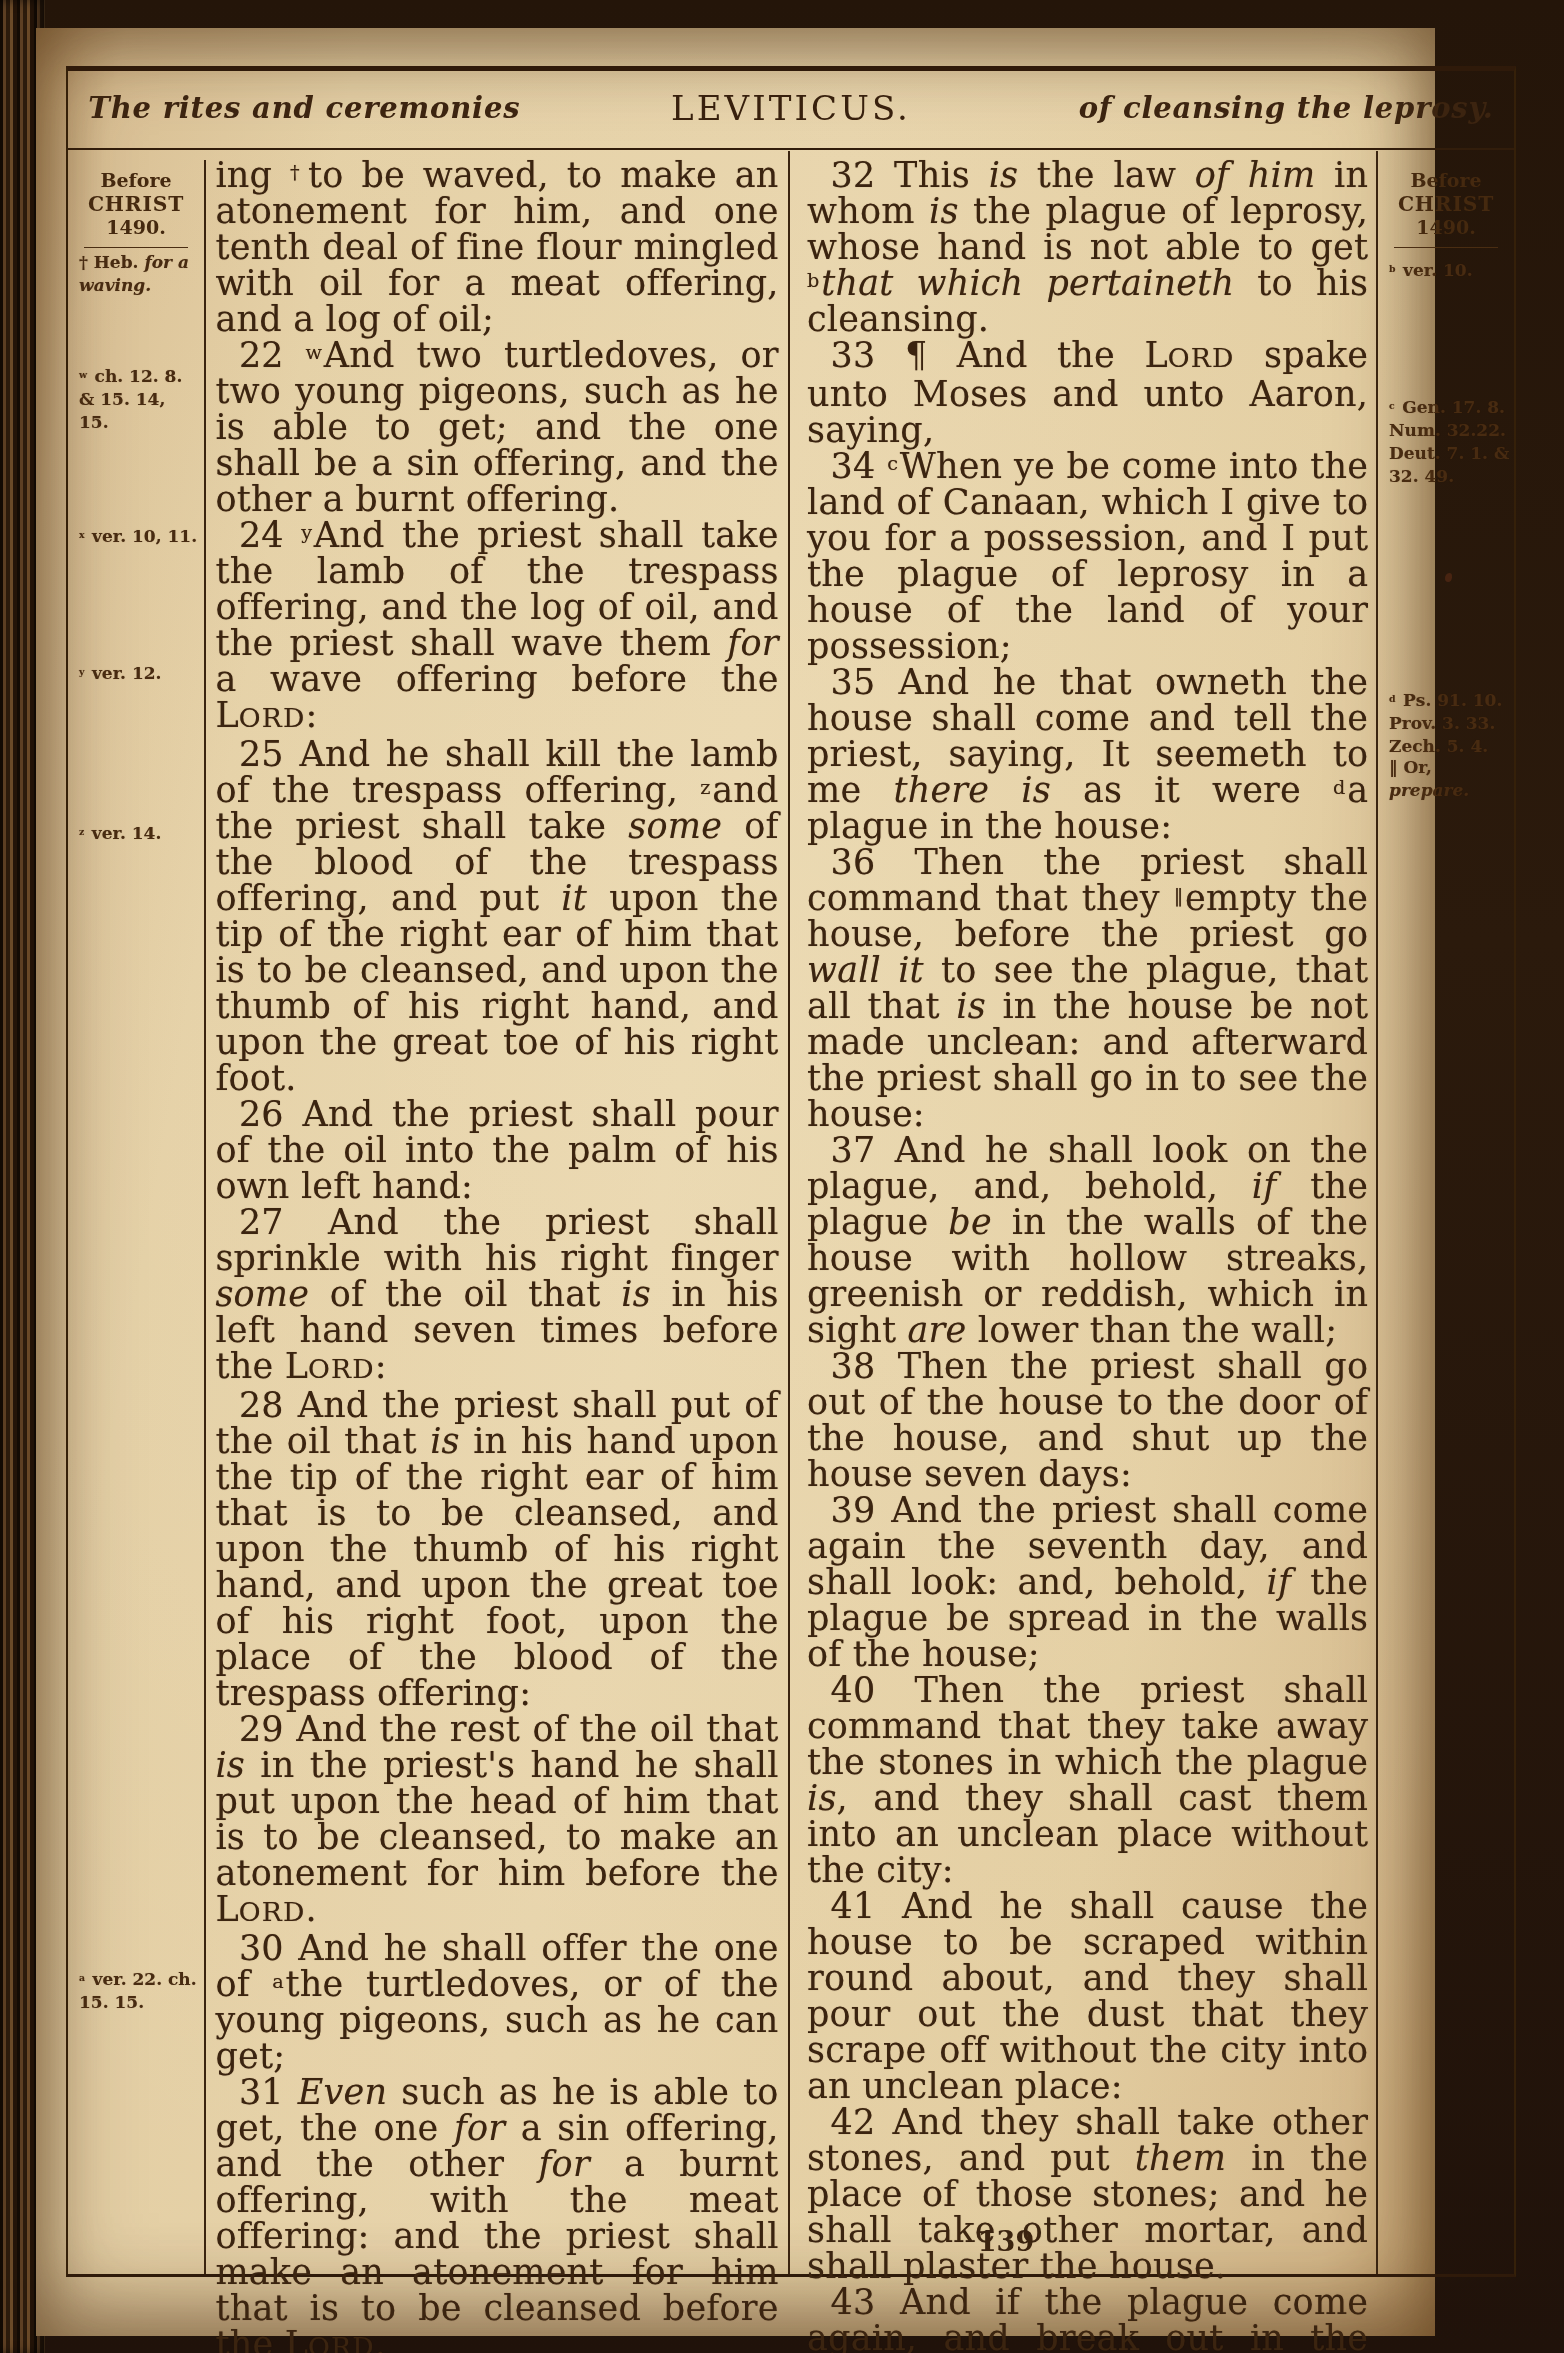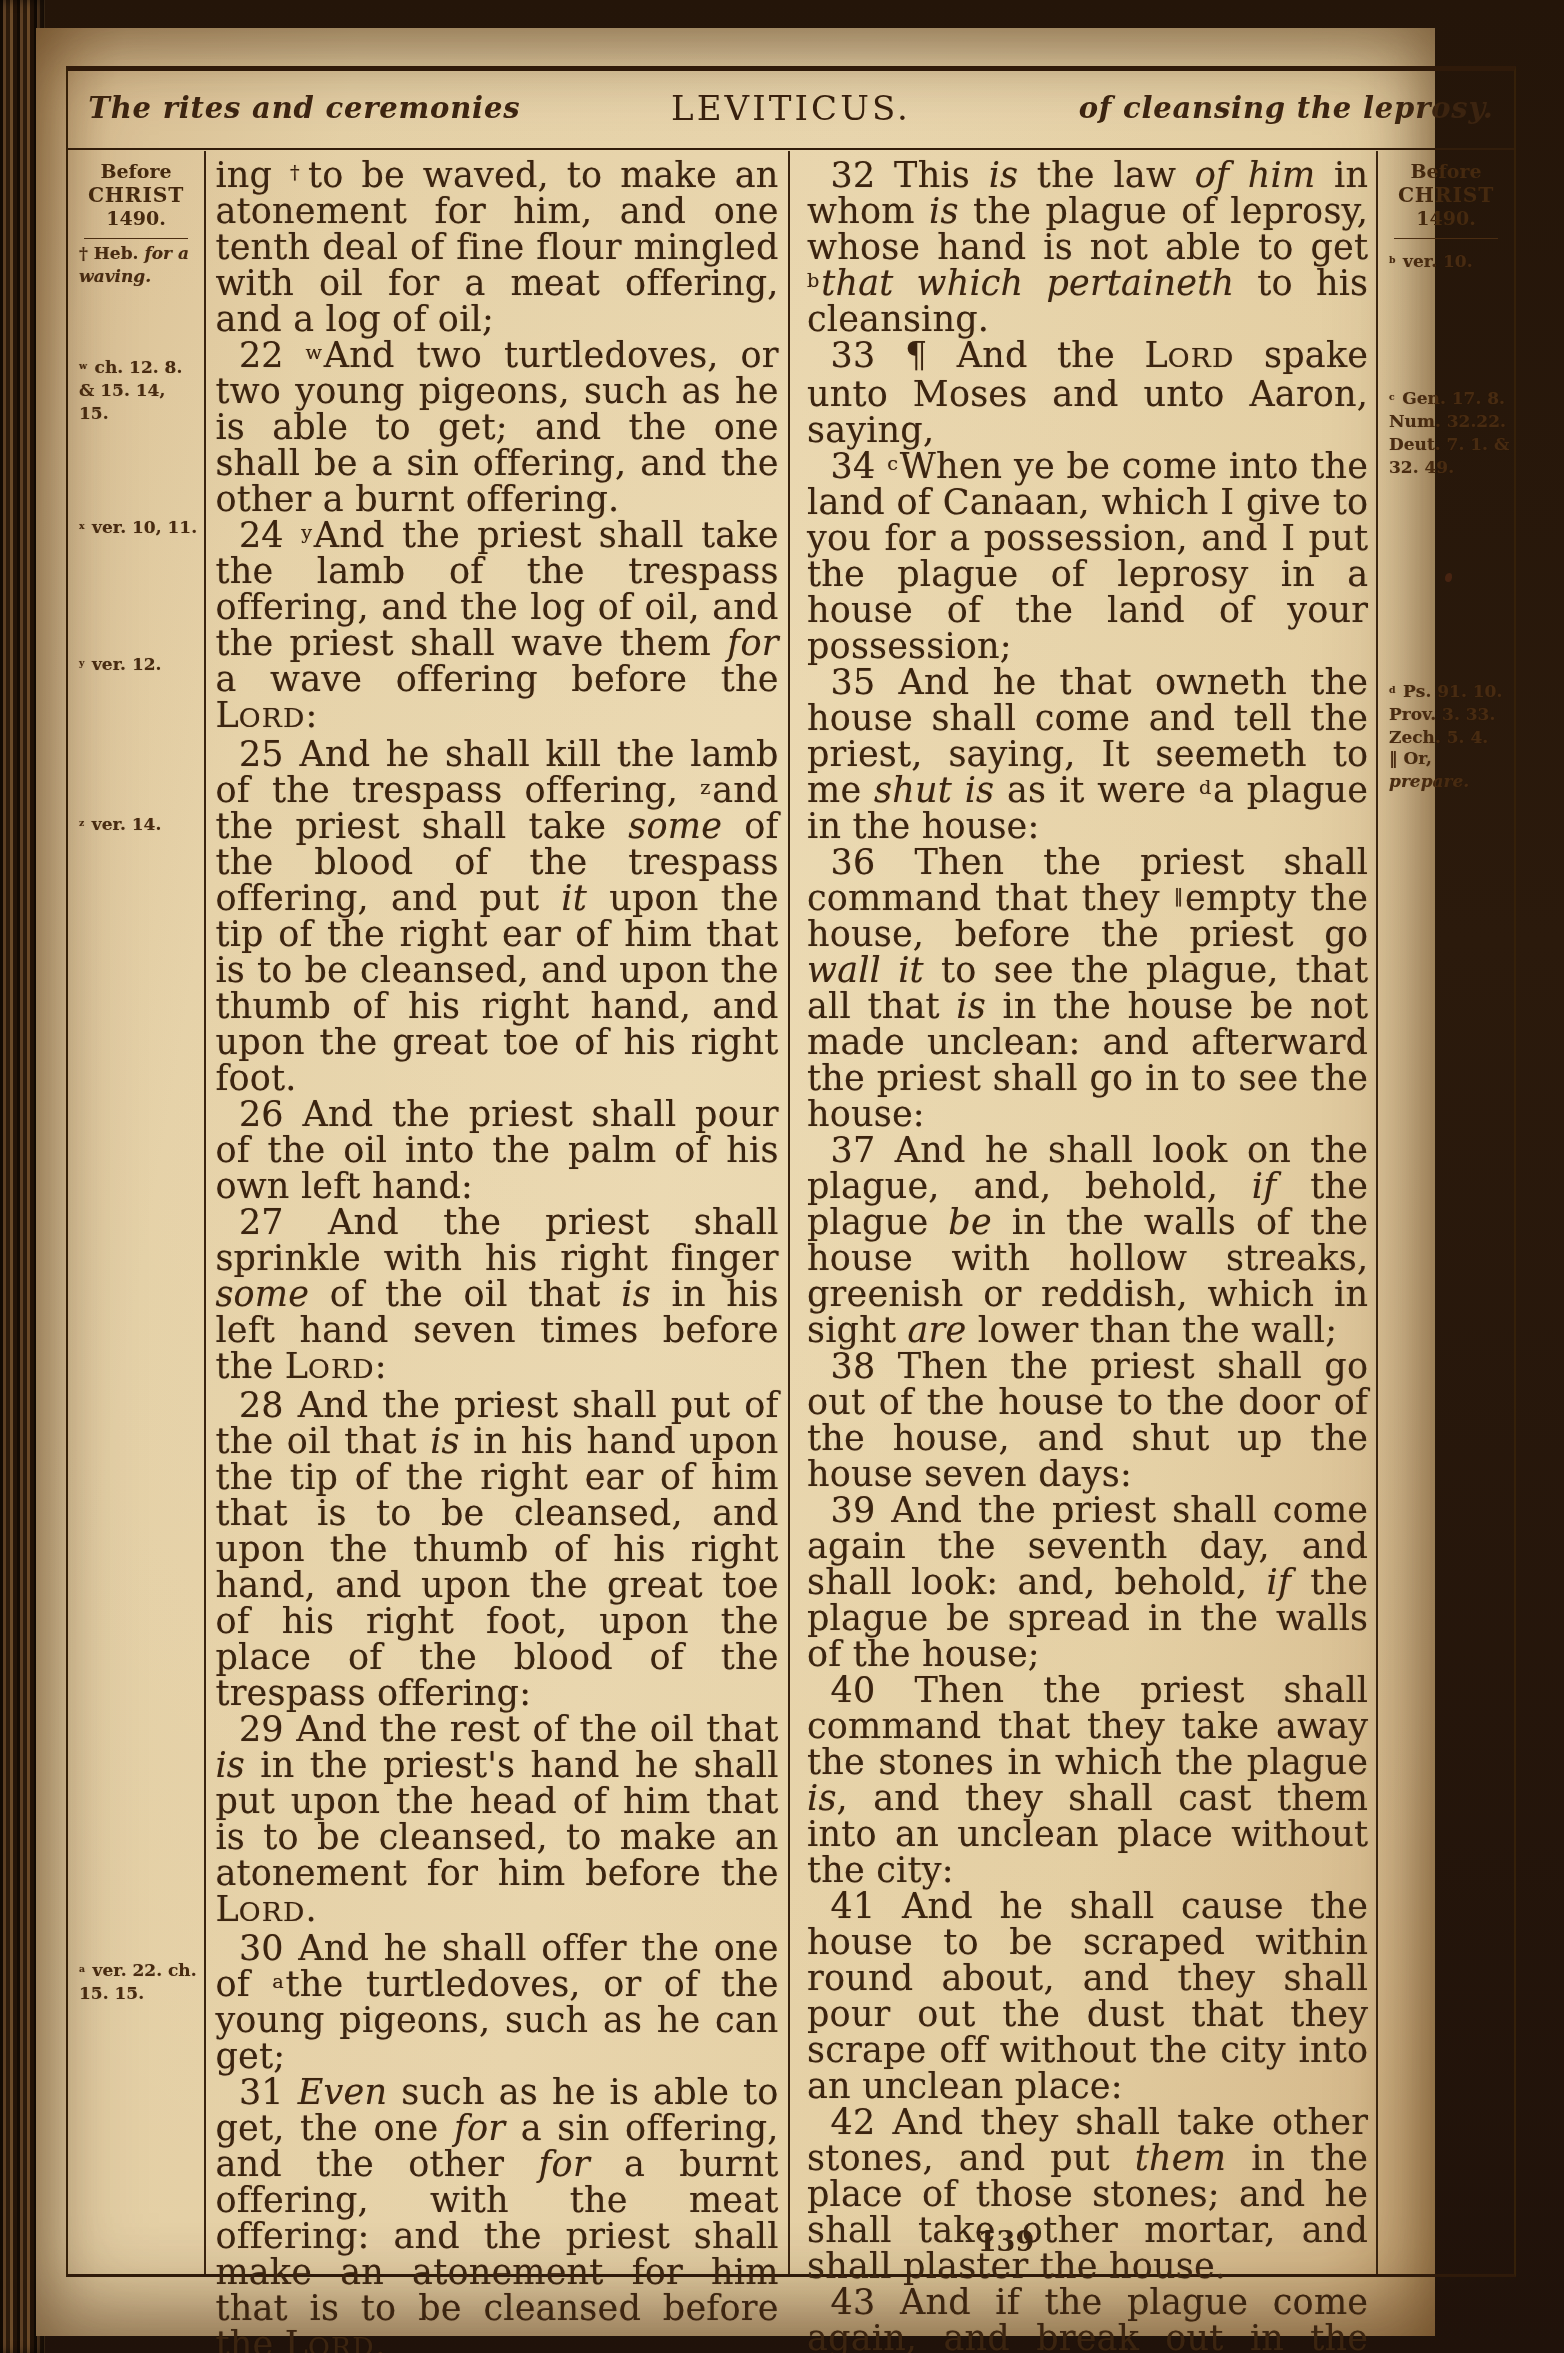--- a/index.html
+++ b/index.html
@@ -38,21 +38,21 @@
     position:absolute;top:20.3px;font-style:italic;font-weight:bold;font-size:29px;
     letter-spacing:0.8px;color:#3c2410;white-space:nowrap;
   }
   .h-left{left:20.3px;}
   .h-right{right:20.3px;}
   .h-center{
     position:absolute;top:17px;left:0;right:0;text-align:center;
     font-size:34px;letter-spacing:3.1px;color:#38200d;font-weight:normal;white-space:nowrap;
   }
   .bodygrid{position:absolute;top:80px;bottom:0;left:0;right:0;display:flex;}
-  .mcol{position:relative;}
+  .mcol{position:relative;margin-top:9px;}
   .mcol-left{width:136px;border-right:2.3px solid #3a2410;}
   .mcol-right{flex:1;}
   .tcol{box-sizing:border-box;padding:6.3px 9.4px 0 9.4px;}
   .tcol1{width:584px;border-right:2.3px solid #3a2410;}
   .tcol2{width:588px;border-right:2.3px solid #3a2410;padding-left:17px;padding-right:7.8px;}
   .verse{
     margin:0;text-indent:23.5px;text-align:justify;
     font-size:35px;line-height:36px;letter-spacing:0.2px;
     color:#3b2410;text-shadow:0 0 0.8px rgba(62,34,12,.45);
   }
@@ -114,21 +114,21 @@
           <p class="verse">28 And the priest shall put of the oil that <i>is</i> in his hand upon the tip of the right ear of him that is to be cleansed, and upon the thumb of his right hand, and upon the great toe of his right foot, upon the place of the blood of the trespass offering:</p>
           <p class="verse">29 And the rest of the oil that <i>is</i> in the priest's hand he shall put upon the head of him that is to be cleansed, to make an atonement for him before the L<span class="sc">ORD</span>.</p>
           <p class="verse">30 And he shall offer the one of <sup>a</sup>the turtledoves, or of the young pigeons, such as he can get;</p>
           <p class="verse">31 <i>Even</i> such as he is able to get, the one <i>for</i> a sin offering, and the other <i>for</i> a burnt offering, with the meat offering: and the priest shall make an atonement for him that is to be cleansed before the L<span class="sc">ORD</span>.</p>
         </div>
 
       <div class="tcol tcol2" id="col2">
           <p class="verse">32 This <i>is</i> the law <i>of him</i> in whom <i>is</i> the plague of leprosy, whose hand is not able to get <sup>b</sup><i>that which pertaineth</i> to his cleansing.</p>
           <p class="verse">33 ¶ And the L<span class="sc">ORD</span> spake unto Moses and unto Aaron, saying,</p>
           <p class="verse">34 <sup>c</sup>When ye be come into the land of Canaan, which I give to you for a possession, and I put the plague of leprosy in a house of the land of your possession;</p>
-          <p class="verse">35 And he that owneth the house shall come and tell the priest, saying, It seemeth to me <i>shut is</i> as it were <sup>d</sup>a plague in the house:</p>
+          <p class="verse">35 And he that owneth the house shall come and tell the priest, saying, It seemeth to me <i>there is</i> as it were <sup>d</sup>a plague in the house:</p>
           <p class="verse">36 Then the priest shall command that they <sup>‖</sup>empty the house, before the priest go <i>wall it</i> to see the plague, that all that <i>is</i> in the house be not made unclean: and afterward the priest shall go in to see the house:</p>
           <p class="verse">37 And he shall look on the plague, and, behold, <i>if</i> the plague <i>be</i> in the walls of the house with hollow streaks, greenish or reddish, which in sight <i>are</i> lower than the wall;</p>
           <p class="verse">38 Then the priest shall go out of the house to the door of the house, and shut up the house seven days:</p>
           <p class="verse">39 And the priest shall come again the seventh day, and shall look: and, behold, <i>if</i> the plague be spread in the walls of the house;</p>
           <p class="verse">40 Then the priest shall command that they take away the stones in which the plague <i>is</i>, and they shall cast them into an unclean place without the city:</p>
           <p class="verse">41 And he shall cause the house to be scraped within round about, and they shall pour out the dust that they scrape off without the city into an unclean place:</p>
           <p class="verse">42 And they shall take other stones, and put <i>them</i> in the place of those stones; and he shall take other mortar, and shall plaster the house.</p>
           <p class="verse">43 And if the plague come again, and break out in the house, after that he hath taken away the stones, and after he hath scraped the house, and after it is plastered;</p>
           <p class="verse">44 Then the priest shall come and look, and, behold, <i>if</i> the plague be</p>
         </div>

